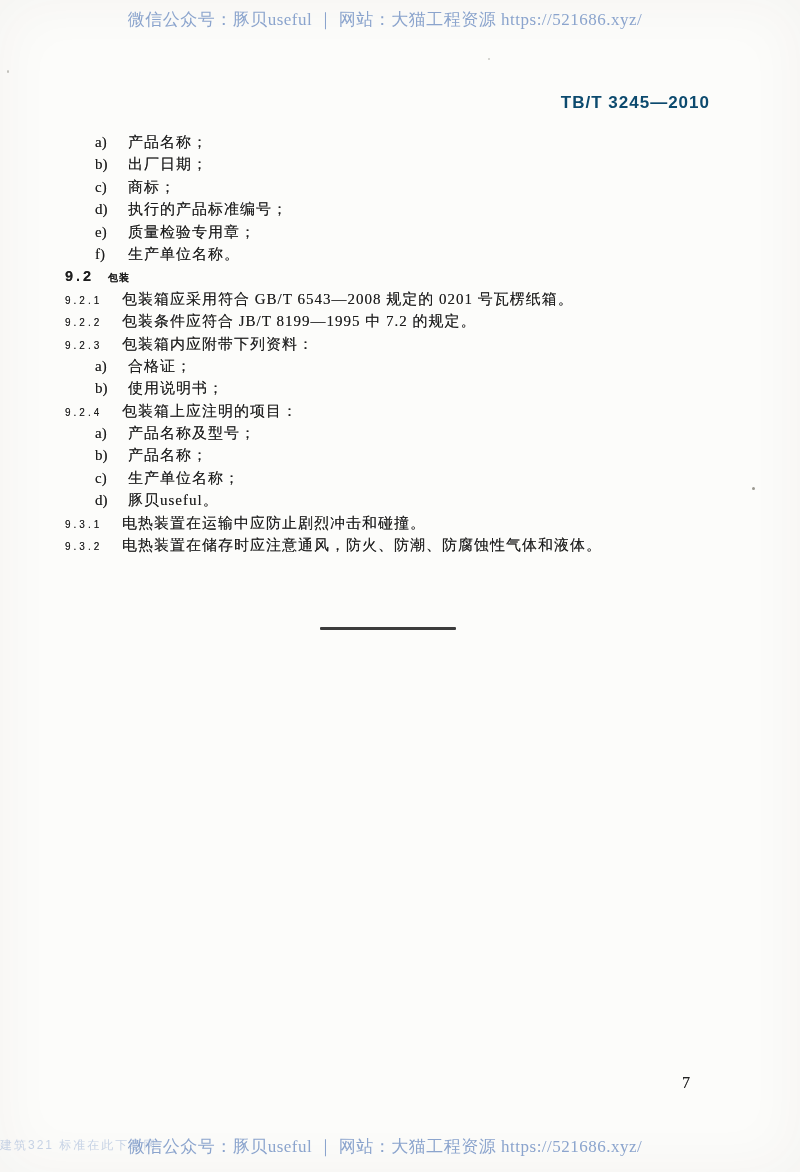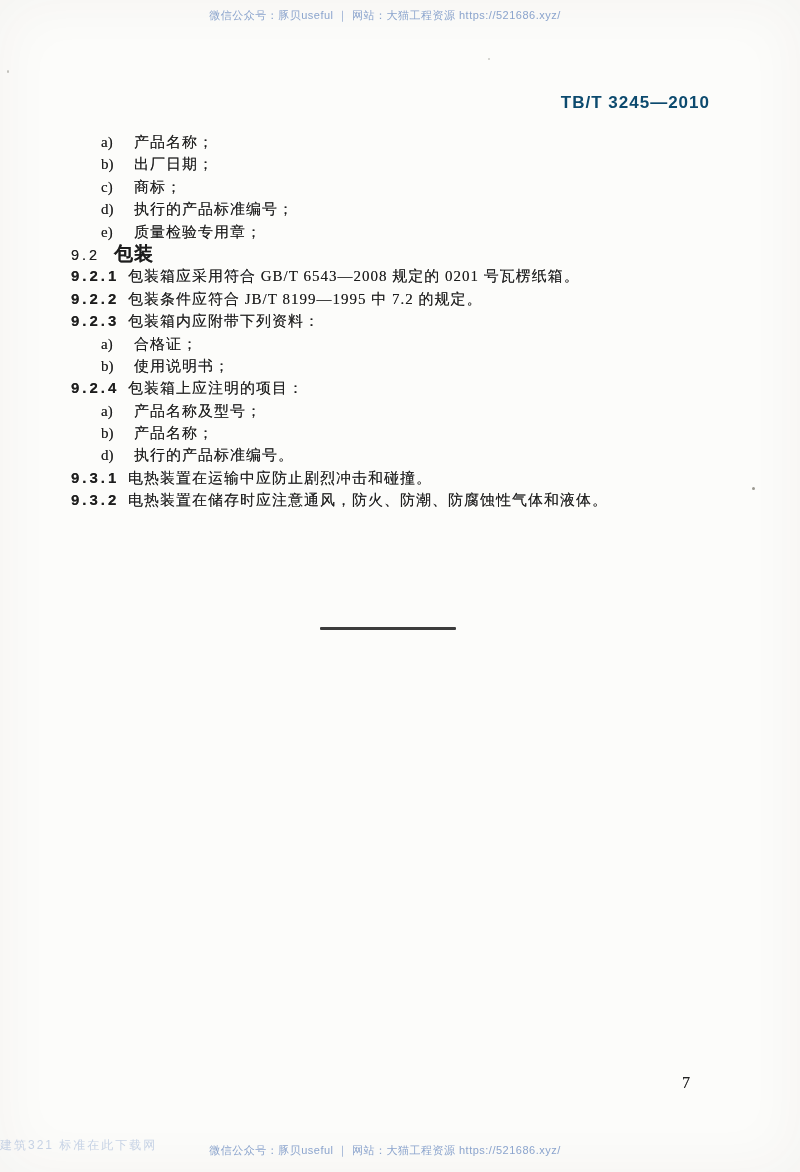--- a/index.html
+++ b/index.html
@@ -11,22 +11,22 @@
     box-shadow: inset 0 0 60px rgba(60,55,45,0.045);
     overflow:hidden;
     font-family:"Liberation Serif","DejaVu Serif",serif;
     color:#1d1d1d;
   }
 
   
   .watermark {
     position:absolute; left:0; right:30px;
     text-align:center;
-    font-family:Liberation Sans, sans-serif;
-    font-size:11px;
+    font-family:Liberation Serif, serif;
+    font-size:17px;
     letter-spacing:0.5px;
     color:#8ba4cd;
     white-space:nowrap;
   }
   .watermark.top { top:8px; }
   .watermark.bottom { bottom:14px; }
   .watermark-overlay {
     position:absolute; left:0; right:70px; bottom:18px;
     text-align:left;
     font-family:"Liberation Sans","DejaVu Sans",sans-serif;
@@ -42,47 +42,47 @@
     position:absolute; top:93px; right:90px;
     font-family:"Liberation Sans","DejaVu Sans",sans-serif;
     font-weight:bold;
     font-size:17px;
     letter-spacing:1px;
     color:#0c4a6e;
   }
 
   
   .content {
-    position:absolute; top:131px; left:71px; right:55px;
+    position:absolute; top:131px; left:65px; right:55px;
     font-size:15px;
   }
   .line {
     height:22.4px; line-height:22.4px;
     white-space:nowrap;
     text-shadow:0 0 0.5px rgba(0,0,0,0.55);
   }
   .line .txt { letter-spacing:1px; }
   .line.item { padding-left:30px; }
   .line.item .lbl {
     display:inline-block; width:33px;
     font-family:"Liberation Serif","DejaVu Serif",serif;
   }
   .line.clause .lbl {
     display:inline-block; width:57px;
     font-family:"Liberation Sans","DejaVu Sans",sans-serif;
-    font-weight:bold; letter-spacing:3px; font-size:15px;
+    font-weight:normal; letter-spacing:3px; font-size:10px;
   }
   .line.heading .lbl {
     display:inline-block; width:43px;
     font-family:"Liberation Sans","DejaVu Sans",sans-serif;
-    font-weight:normal; letter-spacing:3px; font-size:14.5px;
+    font-weight:bold; letter-spacing:3px; font-size:14.5px;
   }
   .line.heading .txt {
     font-family:"Liberation Sans","DejaVu Sans",sans-serif;
-    font-weight:bold; font-size:19px;
+    font-weight:bold; font-size:10px;
   }
 
   
   .end-rule {
     position:absolute; top:627px; left:320px;
     width:136px; height:2.5px;
     background:#3c3c3c;
     border-radius:1px;
   }
 
@@ -107,30 +107,32 @@
   <div class="watermark top">微信公众号：豚贝useful ｜ 网站：大猫工程资源 https://521686.xyz/</div>
 
   <div class="doc-header">TB/T 3245—2010</div>
 
   <div class="content" id="content">
       <div class="line item"><span class="lbl">a)</span><span class="txt">产品名称；</span></div>
       <div class="line item"><span class="lbl">b)</span><span class="txt">出厂日期；</span></div>
       <div class="line item"><span class="lbl">c)</span><span class="txt">商标；</span></div>
       <div class="line item"><span class="lbl">d)</span><span class="txt">执行的产品标准编号；</span></div>
       <div class="line item"><span class="lbl">e)</span><span class="txt">质量检验专用章；</span></div>
+      <div class="line item"><span class="lbl">f)</span><span class="txt">生产单位名称。</span></div>
       <div class="line heading"><span class="lbl">9.2</span><span class="txt">包装</span></div>
       <div class="line clause"><span class="lbl">9.2.1</span><span class="txt">包装箱应采用符合 GB/T 6543—2008 规定的 0201 号瓦楞纸箱。</span></div>
       <div class="line clause"><span class="lbl">9.2.2</span><span class="txt">包装条件应符合 JB/T 8199—1995 中 7.2 的规定。</span></div>
       <div class="line clause"><span class="lbl">9.2.3</span><span class="txt">包装箱内应附带下列资料：</span></div>
       <div class="line item"><span class="lbl">a)</span><span class="txt">合格证；</span></div>
       <div class="line item"><span class="lbl">b)</span><span class="txt">使用说明书；</span></div>
       <div class="line clause"><span class="lbl">9.2.4</span><span class="txt">包装箱上应注明的项目：</span></div>
       <div class="line item"><span class="lbl">a)</span><span class="txt">产品名称及型号；</span></div>
       <div class="line item"><span class="lbl">b)</span><span class="txt">产品名称；</span></div>
-      <div class="line item"><span class="lbl">d)</span><span class="txt">执行的产品标准编号。</span></div>
+      <div class="line item"><span class="lbl">c)</span><span class="txt">生产单位名称；</span></div>
+      <div class="line item"><span class="lbl">d)</span><span class="txt">豚贝useful。</span></div>
       <div class="line clause"><span class="lbl">9.3.1</span><span class="txt">电热装置在运输中应防止剧烈冲击和碰撞。</span></div>
       <div class="line clause"><span class="lbl">9.3.2</span><span class="txt">电热装置在储存时应注意通风，防火、防潮、防腐蚀性气体和液体。</span></div>
     </div>
 
   <div class="end-rule"></div>
 
   <div class="page-number">7</div>
 
   <div class="watermark-overlay">建筑321 标准在此下载网</div>
 

